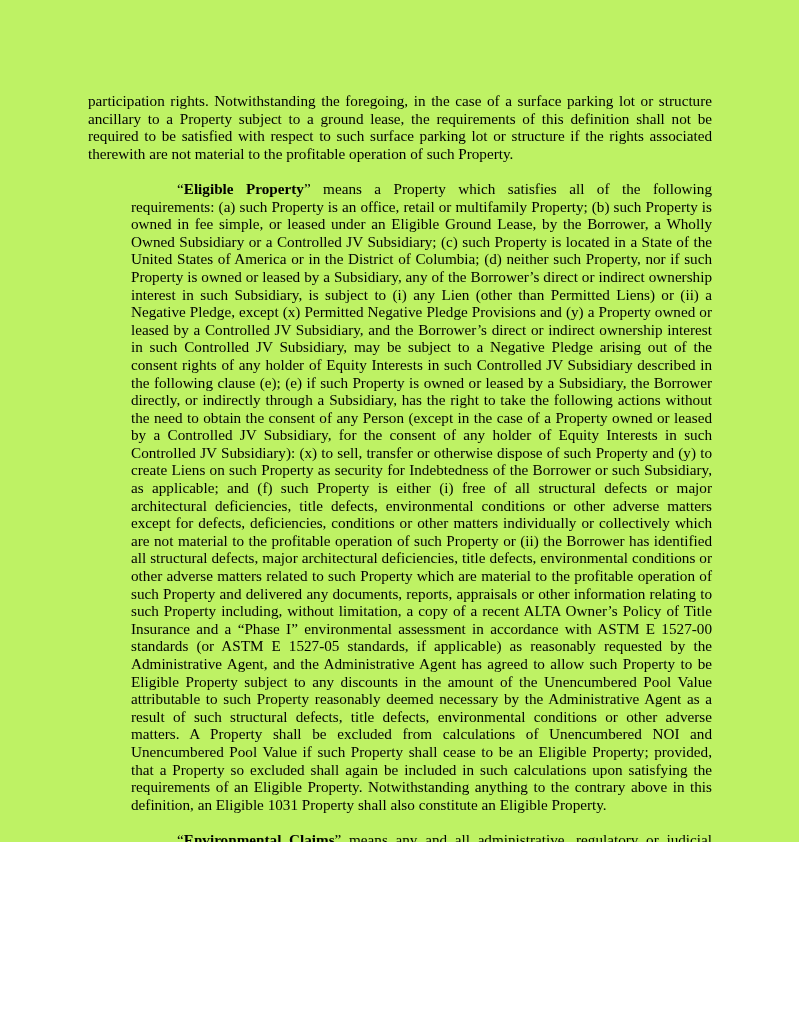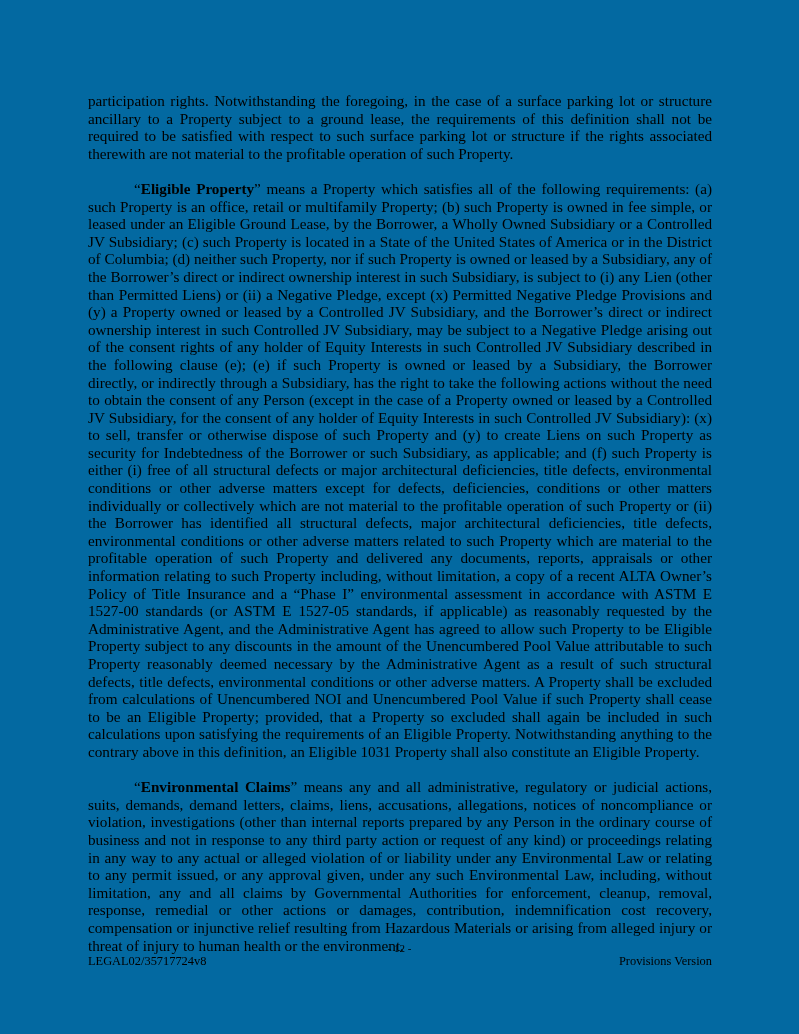--- a/index.html
+++ b/index.html
@@ -7,22 +7,22 @@
     padding: 0;
     background: #ffffff;
   }
   body {
     font-family: "Liberation Serif", "DejaVu Serif", serif;
     color: #000000;
   }
   .page {
     position: relative;
     width: 799px;
-    height: 1034px;
-    background: #0369a1;
+    height: 842px;
+    background: #bef264;
     box-sizing: border-box;
     overflow: hidden;
   }
   .text-block {
     position: absolute;
     left: 88px;
     top: 92px;
     width: 624px;
   }
   p.para {
@@ -32,20 +32,21 @@
     text-align: justify;
     text-justify: inter-word;
     hyphens: none;
     -webkit-hyphens: none;
   }
   p.indent {
     text-indent: 46px;
   }
   p.spaced {
     margin-top: 17.6px;
+    margin-left: 43px;
   }
   .term {
     font-weight: bold;
   }
   .page-number {
     position: absolute;
     left: 0;
     right: 0;
     top: 940px;
     text-align: center;

